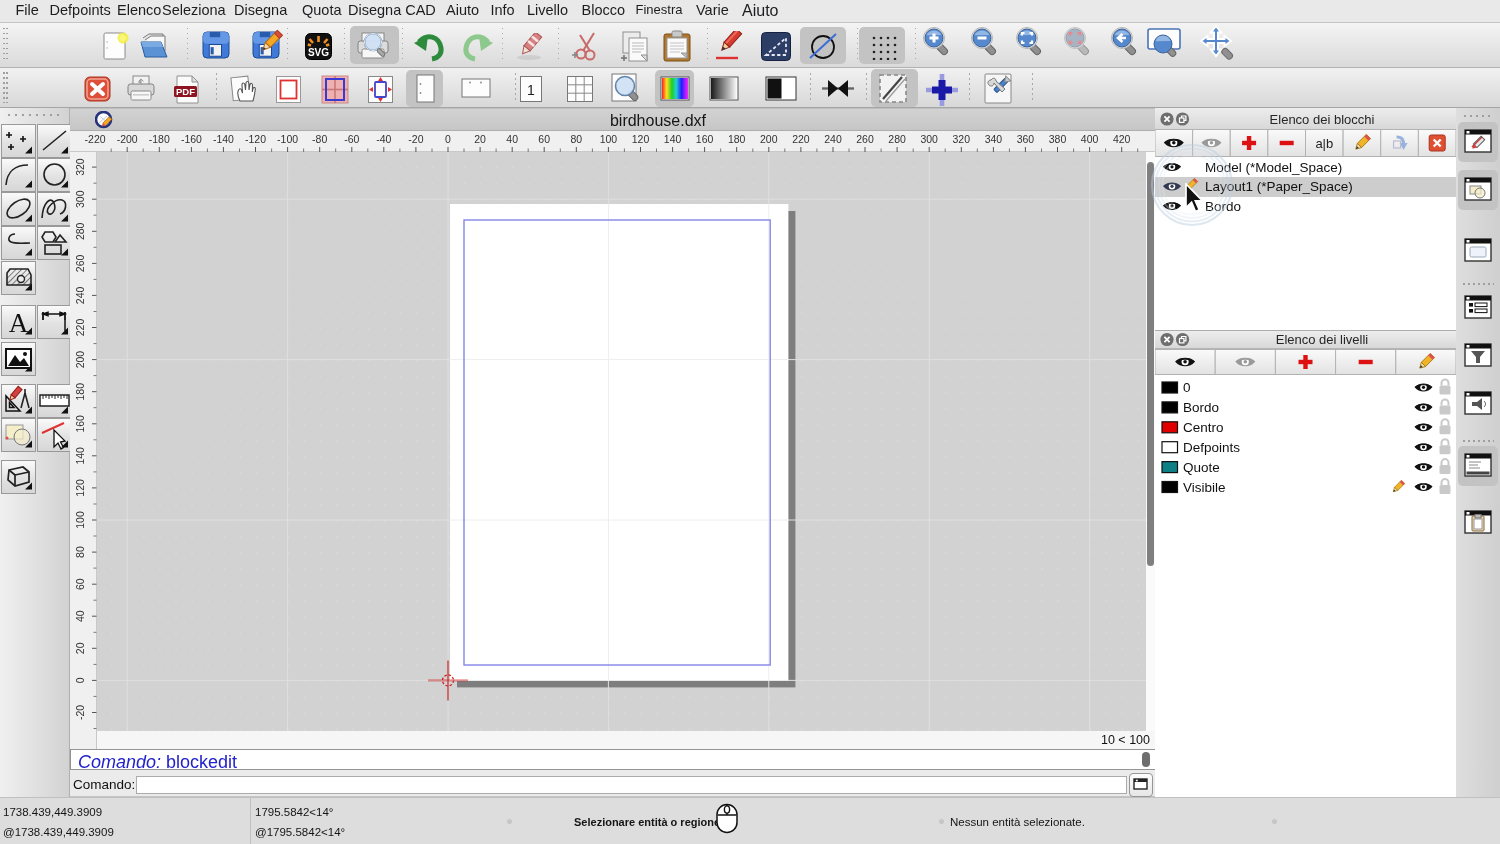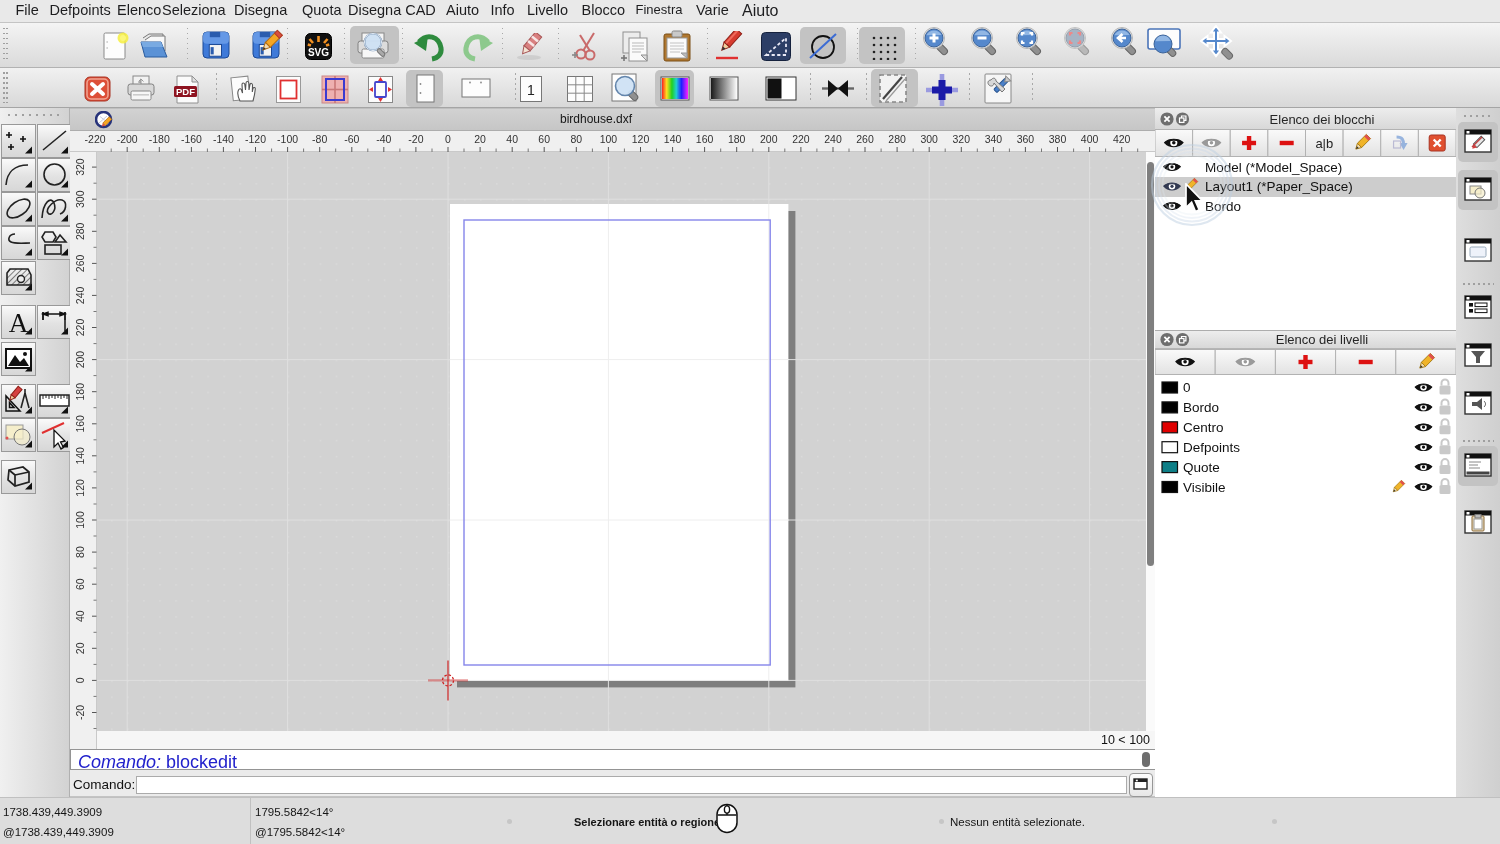--- a/index.html
+++ b/index.html
@@ -489,21 +489,21 @@
     </svg>
     <div style="position:absolute;left:70px;top:108px;width:1087px;height:23px;background:linear-gradient(#d2d2d2,#c6c6c6);border-bottom:1px solid #adadad;border-top:1px solid #bfbfbf;"></div>
     <svg style="position:absolute;left:95px;top:111px;" width="18" height="18" viewBox="0 0 18 18">
       <circle cx="8.5" cy="8.5" r="7.5" fill="#fff" stroke="#27337a" stroke-width="2.6"></circle>
       <path d="M4 12 L12 5 M5 5.5 L12 11" stroke="#c8ccdd" stroke-width="1"></path>
       <g transform="rotate(45 11 11)">
         <rect x="9.5" y="5" width="3.6" height="9" fill="#f5a623" stroke="#b26a11" stroke-width="0.7"></rect>
         <polygon points="9.5,14 13.1,14 11.3,17.2" fill="#d94f3d"></polygon>
       </g>
     </svg>
-    <div style="position:absolute;left:560px;top:112px;width:146px;text-align:left;font-size:12px;color:#161616;">birdhouse.dxf</div>
+    <div style="position:absolute;left:560px;top:112px;width:146px;text-align:right;font-size:16px;color:#161616;">birdhouse.dxf</div>
     <div style="position:absolute;left:70px;top:131px;width:1087px;height:21px;background:#f0f0f0;border-bottom:1px solid #c9c9c9;"></div>
     <div style="position:absolute;left:70px;top:152px;width:27px;height:597px;background:#f0f0f0;border-right:1px solid #c9c9c9;"></div>
     <svg style="position:absolute;left:70px;top:131px;overflow:hidden;" width="1087" height="21" viewBox="0 0 1087 21">
       <text x="25.1" y="11.5" font-size="10.5" fill="#333" text-anchor="middle" font-family="Liberation Sans">-220</text>
       <line x1="41.2" y1="17.5" x2="41.2" y2="21" stroke="#777" stroke-width="1"></line>
       <line x1="57.2" y1="16" x2="57.2" y2="21" stroke="#555" stroke-width="1"></line>
       <text x="57.2" y="11.5" font-size="10.5" fill="#333" text-anchor="middle" font-family="Liberation Sans">-200</text>
       <line x1="73.2" y1="17.5" x2="73.2" y2="21" stroke="#777" stroke-width="1"></line>
       <line x1="89.3" y1="16" x2="89.3" y2="21" stroke="#555" stroke-width="1"></line>
       <text x="89.3" y="11.5" font-size="10.5" fill="#333" text-anchor="middle" font-family="Liberation Sans">-180</text>

